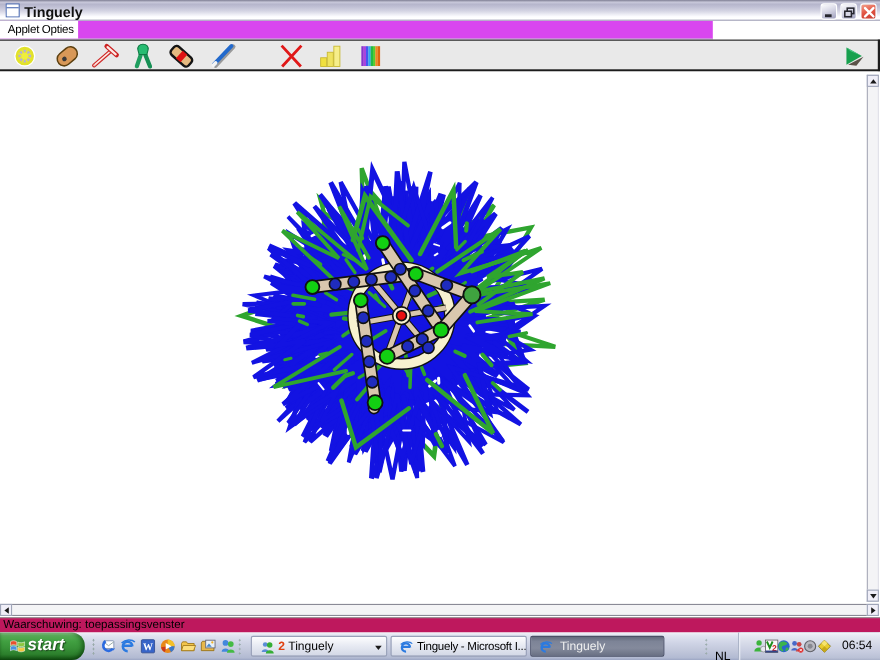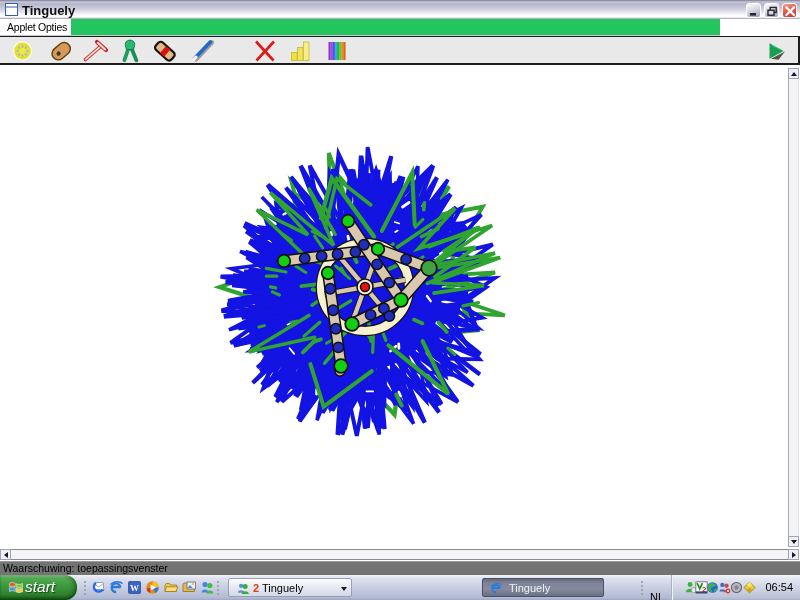--- a/index.html
+++ b/index.html
@@ -3,35 +3,35 @@
 *{margin:0;padding:0;box-sizing:border-box}
 html,body{width:800px;height:600px;overflow:hidden;font-family:"Liberation Sans",sans-serif;background:#fff}
 #titlebar{position:absolute;left:0;top:0;width:800px;height:19px;
  background:linear-gradient(to bottom,#7e7e93 0,#c8c8da 2px,#b6b6cc 4px,#bfbfd4 6px,#d4d4e3 10px,#ececf4 13px,#fbfbfe 15px,#ffffff 17px,#9c9cb4 19px);}
 #titleicon{position:absolute;left:5px;top:3px;width:13px;height:13px}
 #titletext{position:absolute;left:22px;top:2.5px;font-size:13px;font-weight:bold;color:#101010;letter-spacing:0px}
 .capbtn{position:absolute;top:3px;width:15px;height:15px;border-radius:3px;border:1px solid #fff}
 #btnmin{left:746px;background:linear-gradient(160deg,#fdfdfe 0,#d8d8e6 45%,#9e9ebc 100%)}
 #btnmax{left:764px;background:linear-gradient(160deg,#fdfdfe 0,#d8d8e6 45%,#9e9ebc 100%)}
 #btncls{left:782px;background:linear-gradient(160deg,#f4a38d 0,#e25443 50%,#c63c30 100%)}
-#menubar{position:absolute;left:0;top:19px;width:720px;height:17px;background:#22c55e;border-bottom:1px solid #c8c8d4}
+#menubar{position:absolute;left:0;top:19px;width:648px;height:17px;background:#d946ef;border-bottom:1px solid #c8c8d4}
 #menuwhite{position:absolute;left:0;top:0;width:71px;height:16px;background:#fff}
 .menuitem{position:absolute;top:2px;font-size:10.5px;letter-spacing:-0.2px;color:#000}
 #toolbar{position:absolute;left:0;top:36px;width:800px;height:29px;background:#e9e9e9;border-top:1px solid #1c1c1c;border-bottom:2px solid #1c1c1c;border-right:2px solid #1c1c1c}
 #canvas{position:absolute;left:0;top:65px;width:800px;height:484px;background:#fff}
 #vscroll{position:absolute;left:788px;top:68px;width:11px;height:479px;background:#f4f4f6;border:1px solid #a8aab8;border-right:1px solid #e0e0e8}
 #hscroll{position:absolute;left:0px;top:549px;width:799px;height:11px;background:#f4f4f6;border-top:1px solid #8a8a96;border-bottom:1px solid #8a8a96}
 .sbtn{position:absolute;background:#f0eff8;border:1px solid #9fa5b8;display:flex;align-items:center;justify-content:center}.sbtn i{display:block;width:0;height:0}
-#statusbar{position:absolute;left:0;top:561px;width:800px;height:14px;background:#737373;border-top:1px solid #9a9a9a}
+#statusbar{position:absolute;left:0;top:561px;width:800px;height:14px;background:#be185d;border-top:1px solid #9a9a9a}
 #statustext{position:absolute;left:3px;top:0px;font-size:10.5px;color:#000}
 #taskbar{position:absolute;left:0;top:575px;width:800px;height:25px;
  background:linear-gradient(to bottom,#f1f2f9 0,#e0e3f0 3px,#ced3e5 10px,#c0c6da 17px,#b2bad2 23px,#9ca6c4 25px)}
 #startbtn{position:absolute;left:0;top:0;width:77px;height:25px;border-radius:0 12px 12px 0;
  background:linear-gradient(to bottom,#96ce96 0,#57ac57 3px,#41a041 8px,#389238 14px,#2c7f2c 20px,#1e661e 24px,#175517 25px);box-shadow:inset -3px 0 4px rgba(0,45,0,.4),inset 0 -2px 3px rgba(0,45,0,.35)}
-#starttext{position:absolute;left:25px;top:3px;color:#fff;font-weight:normal;font-style:italic;font-size:15.5px;text-shadow:1px 1px 1px rgba(0,0,0,.5)}
+#starttext{position:absolute;left:25px;top:3px;color:#fff;font-weight:bold;font-style:italic;font-size:15.5px;text-shadow:1px 1px 1px rgba(0,0,0,.5)}
 .qsep{position:absolute;top:5px;width:2px;height:16px;background-image:radial-gradient(circle,#9aa 1px,transparent 1px);background-size:2px 4px}
 .taskbtn{position:absolute;top:3px;height:19px;border-radius:2px;border:1px solid #98a0b8;overflow:hidden;
  background:linear-gradient(to bottom,#fdfdfe 0,#e8ebf3 45%,#d3d8e6 100%);font-size:11px;color:#000}
 .taskbtn.active{background:linear-gradient(to bottom,#646b7d 0,#7d8497 25%,#848a9c 60%,#6a7184 100%);color:#f0f0f0;border:1px solid #4a5066}
 #tray{position:absolute;right:0;top:0;height:25px;width:128px;
  background:linear-gradient(to bottom,#f4f5fb 0,#e6e9f2 3px,#d6dae8 10px,#c8cde0 17px,#bac1d6 23px,#a8b0c8 25px);border-left:1px solid #eef1f8;box-shadow:-1px 0 0 #a8b0c4}
 #traytime{position:absolute;right:7px;top:6px;font-size:11px;color:#000}
 </style></head><body>
 <div id="titlebar">
  <svg id="titleicon" width="13" height="13">
@@ -362,20 +362,27 @@
       <svg width="13" height="13" viewBox="0 0 14 14" style="position:absolute;left:8px;top:3px">
         <circle cx="4.4" cy="4.2" r="2.3" fill="#5b8dd6"></circle>
         <path d="M1 11.5 C1 8 7.8 8 7.8 11.5 Z" fill="#5b8dd6"></path>
         <circle cx="8.8" cy="4.8" r="2.7" fill="#35ae35"></circle>
         <path d="M5 13 C5 8.8 12.8 8.8 12.8 13 Z" fill="#35ae35"></path>
       </svg>
       <span style="position:absolute;left:24px;top:3px;color:#e04010;font-weight:bold;font-size:11px">2</span>
       <span style="position:absolute;left:33px;top:3px">Tinguely</span>
       <span style="position:absolute;right:4px;top:8px;width:0;height:0;border-left:3.5px solid transparent;border-right:3.5px solid transparent;border-top:4.5px solid #1a1a1a"></span>
     </div>
+ <div class="taskbtn" id="tb2" style="left:355px;width:124px">
+      <svg width="13" height="13" viewBox="0 0 15 15" style="position:absolute;left:7px;top:3px">
+        <path d="M11.3 7.6 A4.3 4.3 0 1 0 7.1 12 M3.2 7 L11.3 7" fill="none" stroke="#2b7ae0" stroke-width="2.4"></path>
+        <path d="M1.5 4.5 C5 1 11 1 13.6 3.6" fill="none" stroke="#2b7ae0" stroke-width="1.4"></path>
+      </svg>
+      <span style="position:absolute;left:23px;top:3px;white-space:nowrap;font-size:10.5px;letter-spacing:-0.25px">Tinguely - Microsoft I...</span>
+    </div>
  <div class="taskbtn active" id="tb3" style="left:482px;width:122px">
       <svg width="13" height="13" viewBox="0 0 15 15" style="position:absolute;left:7px;top:3px">
         <path d="M11.3 7.6 A4.3 4.3 0 1 0 7.1 12 M3.2 7 L11.3 7" fill="none" stroke="#2b7ae0" stroke-width="2.4"></path>
         <path d="M1.5 4.5 C5 1 11 1 13.6 3.6" fill="none" stroke="#2b7ae0" stroke-width="1.4"></path>
       </svg>
       <span style="position:absolute;left:26px;top:3px">Tinguely</span>
     </div>
  <div class="qsep" style="left:641px"></div>
  <div style="position:absolute;left:650px;top:16px;font-size:11px;color:#000">NL</div>
  <div id="tray">

